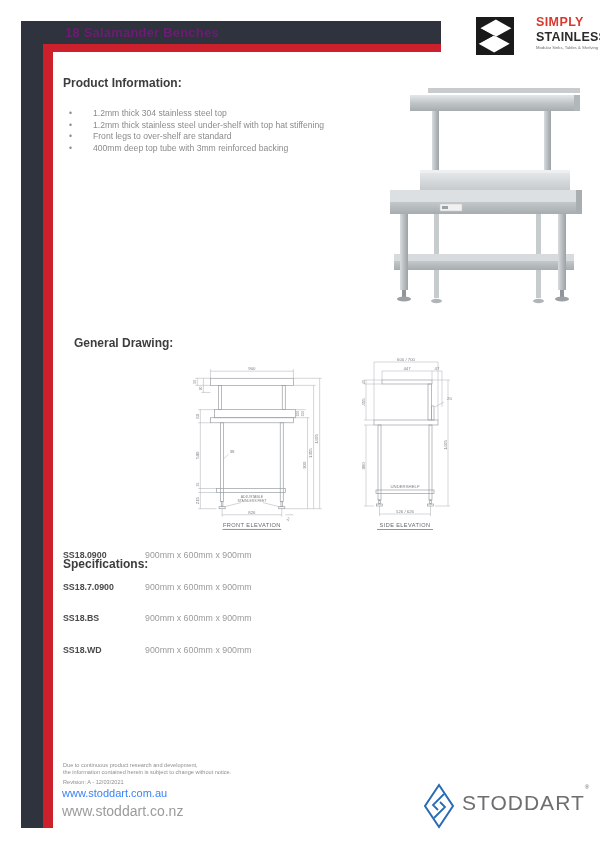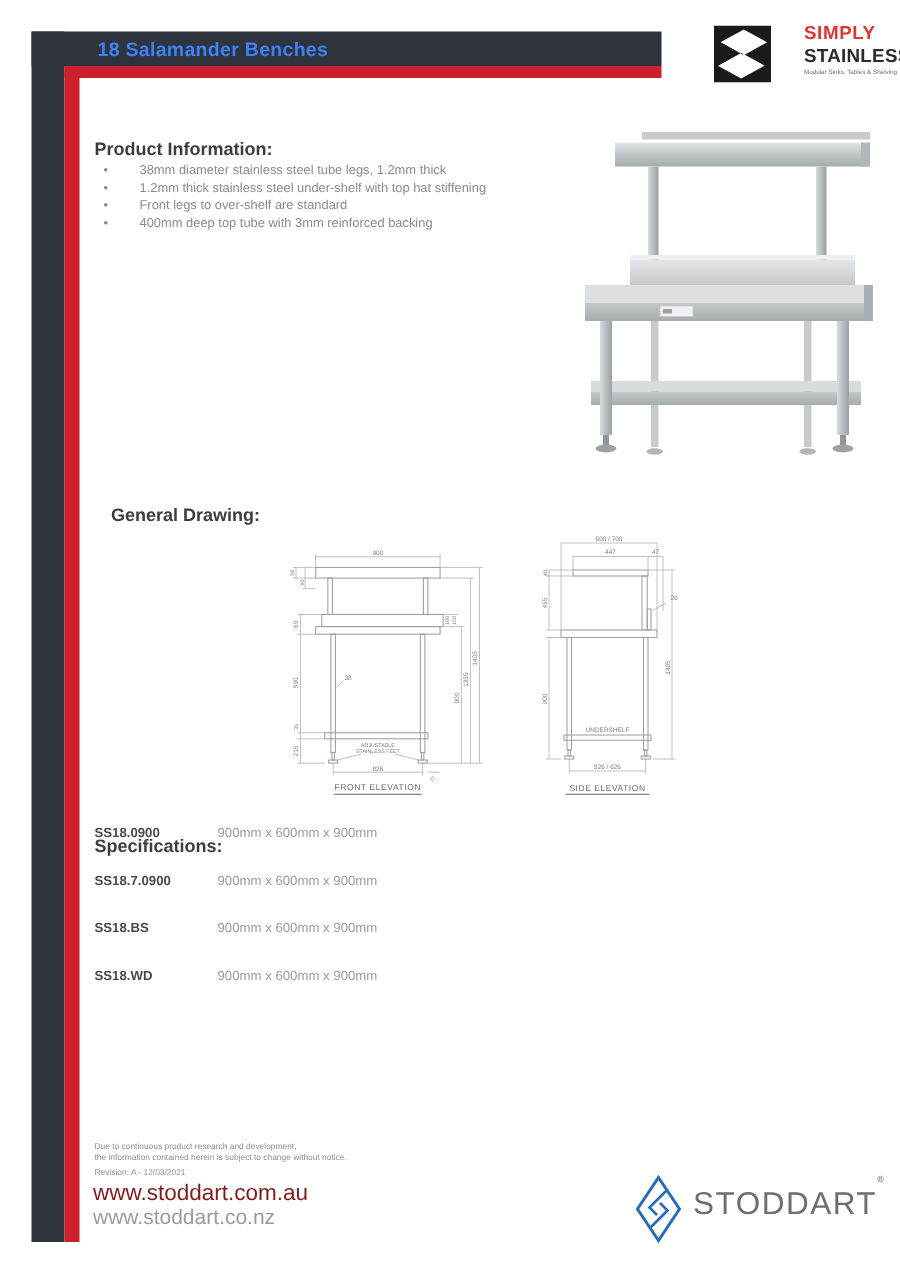--- a/index.html
+++ b/index.html
@@ -4,47 +4,47 @@
 <style>
   html,body{margin:0;padding:0;background:#fff;}
   .page{position:relative;width:600px;height:849px;background:#ffffff;overflow:hidden;
         font-family:"Liberation Sans", sans-serif;}
   .abs{position:absolute;}
   
   .bar-dark-top{left:21px;top:21px;width:420px;height:23px;background:#2e333d;}
   .bar-dark-vert{left:21px;top:21px;width:22px;height:807px;background:#2e333d;}
   .bar-red-top{left:43px;top:44px;width:398px;height:8px;background:#cc202c;}
   .bar-red-vert{left:43px;top:44px;width:10px;height:784px;background:#cc202c;}
-  .doc-title{left:65px;top:21px;height:23px;line-height:23px;color:#3b82f6;
+  .doc-title{left:65px;top:21px;height:23px;line-height:23px;color:#701a75;
              font-size:13px;font-weight:bold;letter-spacing:.2px;}
   
   .ss-logo{left:476px;top:17px;}
   .ss-text{left:536px;top:16px;line-height:1;}
   .ss-simply{font-size:12.5px;font-weight:bold;color:#d9392e;letter-spacing:.4px;}
   .ss-stainless{font-size:12.5px;font-weight:bold;color:#2b2b2b;margin-top:2px;letter-spacing:.2px;}
   .ss-tagline{font-size:4.2px;color:#6b6b6b;margin-top:2.5px;}
   
   .sec-heading{font-size:12px;font-weight:bold;color:#3d3d3d;}
-  .pi-head{left:63px;top:92px;}
+  .pi-head{left:63px;top:76px;}
   .pi-list{left:63px;top:108px;width:300px;}
   .pi-list ul{margin:0;padding:0;list-style:none;}
   .pi-list li{position:relative;padding-left:30px;font-size:8.6px;color:#8b8b8b;
               line-height:11.6px;}
   .pi-list li::before{content:"\2022";position:absolute;left:6px;color:#8b8b8b;}
   .gd-head{left:74px;top:336px;}
   
   .spec-head{left:63px;top:557px;}
   .spec-rows{left:63px;top:550px;width:320px;}
   .spec-row{display:flex;margin-bottom:21.5px;}
   .spec-model{width:82px;font-size:8.8px;font-weight:bold;color:#4a4a4a;}
   .spec-size{font-size:8.8px;color:#9b9b9b;}
   
   .foot-disc{left:63px;top:762px;font-size:5.6px;color:#8f8f8f;line-height:7.2px;}
   .foot-rev{left:63px;top:779px;font-size:5.6px;color:#8f8f8f;}
-  .foot-url1{left:62px;top:787px;font-size:15px;color:#7f1d1d;}
+  .foot-url1{left:62px;top:787px;font-size:11px;color:#3b82f6;}
   .foot-url2{left:62px;top:803px;font-size:14px;color:#9b9b9b;}
   .stoddart{left:423px;top:783px;display:flex;align-items:flex-start;}
   .stoddart-name{font-size:21px;color:#6c6e70;letter-spacing:1px;margin-left:7px;margin-top:8px;}
   .stoddart-reg{font-size:6px;color:#6c6e70;vertical-align:top;position:relative;top:-7px;}
   
   svg text{font-family:"Liberation Sans", sans-serif;}
   .dim{fill:#7d8286;font-size:4.3px;}
   .dim-s{fill:#7d8286;font-size:3.5px;}
   .dwg-title{fill:#63686c;font-size:5.6px;letter-spacing:.4px;}
 </style>
@@ -69,21 +69,21 @@
   </div>
   <div class="abs ss-text">
     <div class="ss-simply">SIMPLY</div>
     <div class="ss-stainless">STAINLESS</div>
     <div class="ss-tagline">Modular Sinks, Tables &amp; Shelving</div>
   </div>
 
   <div class="abs sec-heading pi-head">Product Information:</div>
   <div class="abs pi-list">
     <ul>
-      <li>38mm diameter stainless steel tube legs, 1.2mm thick</li>
+      <li>1.2mm thick 304 stainless steel top</li>
       <li>1.2mm thick stainless steel under-shelf with top hat stiffening</li>
       <li>Front legs to over-shelf are standard</li>
       <li>400mm deep top tube with 3mm reinforced backing</li>
     </ul>
   </div>
 
   <div class="abs" style="left:376px;top:86px;">
     <svg width="215" height="222" viewBox="0 0 215 222">
       <defs>
         <linearGradient id="gTop" x1="0" y1="0" x2="0" y2="1">

